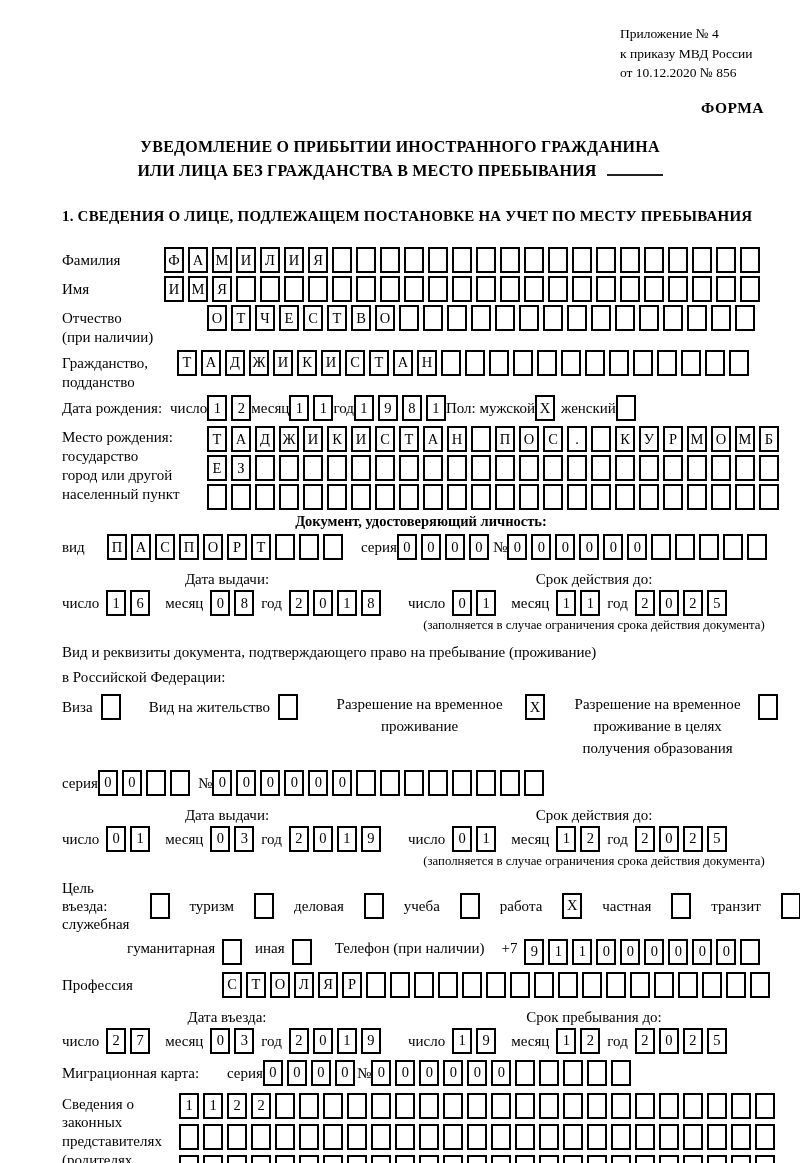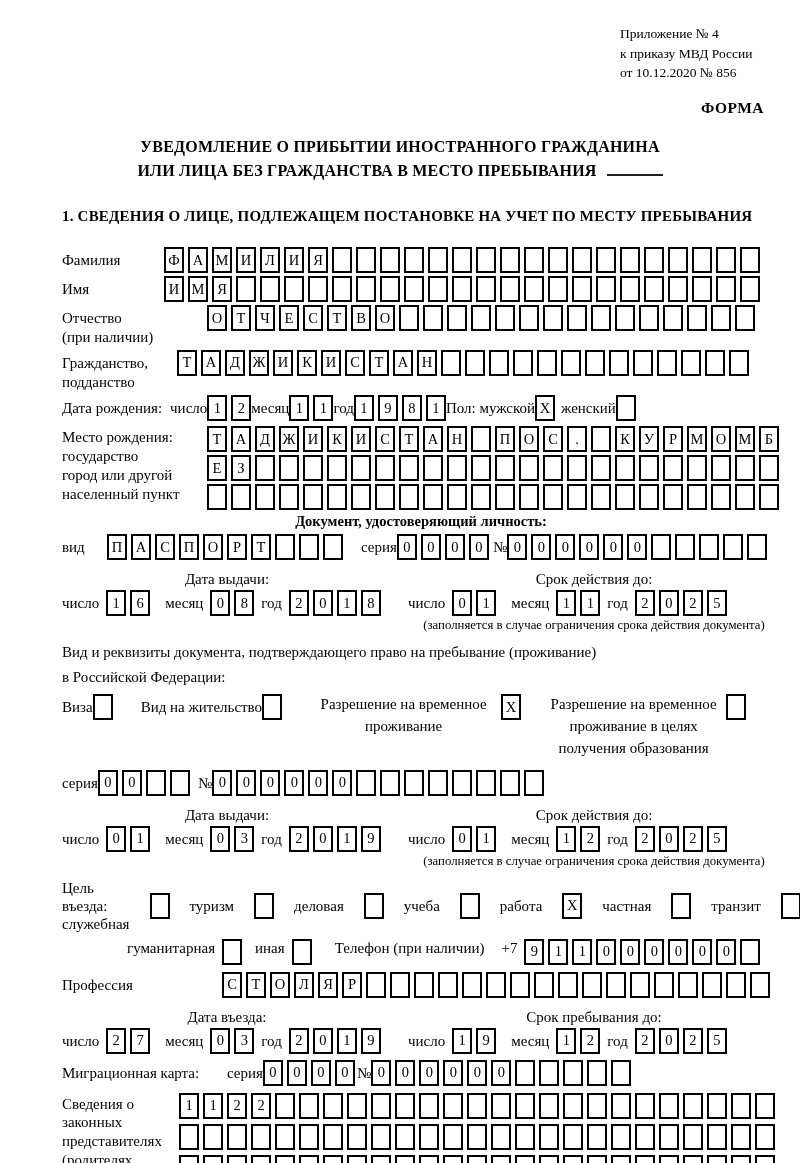--- a/index.html
+++ b/index.html
@@ -26,21 +26,21 @@
   .mt4{margin-top:4px;}
   
   .dates-block{display:flex;justify-content:space-between;margin-top:11px;margin-bottom:2px;}
   .dates-col{display:flex;flex-direction:column;}
   .dates-col .dates-title{text-align:center;margin-bottom:2px;}
   .date-row{display:flex;align-items:center;gap:7px;}
   .date-note{font-size:12.8px;margin-top:2px;text-align:center;white-space:nowrap;}
   
   .res-line{margin-top:8px;line-height:1.5;}
   .options-row{display:flex;align-items:flex-start;gap:20px;margin-top:6px;}
-  .pair{display:flex;align-items:flex-start;gap:0;}
+  .pair{display:flex;align-items:flex-start;gap:8px;}
   .pair .lbl{padding-top:4px;}
   .opt-lines{text-align:center;line-height:1.45;}
   
   .purpose-row{display:flex;align-items:center;gap:20px;margin-top:10px;flex-wrap:nowrap;}
   .purpose-row2{display:flex;align-items:flex-start;gap:7px;margin-top:6px;margin-left:65px;}
 </style>
 </head>
 <body>
 
 <div class="sheet">

